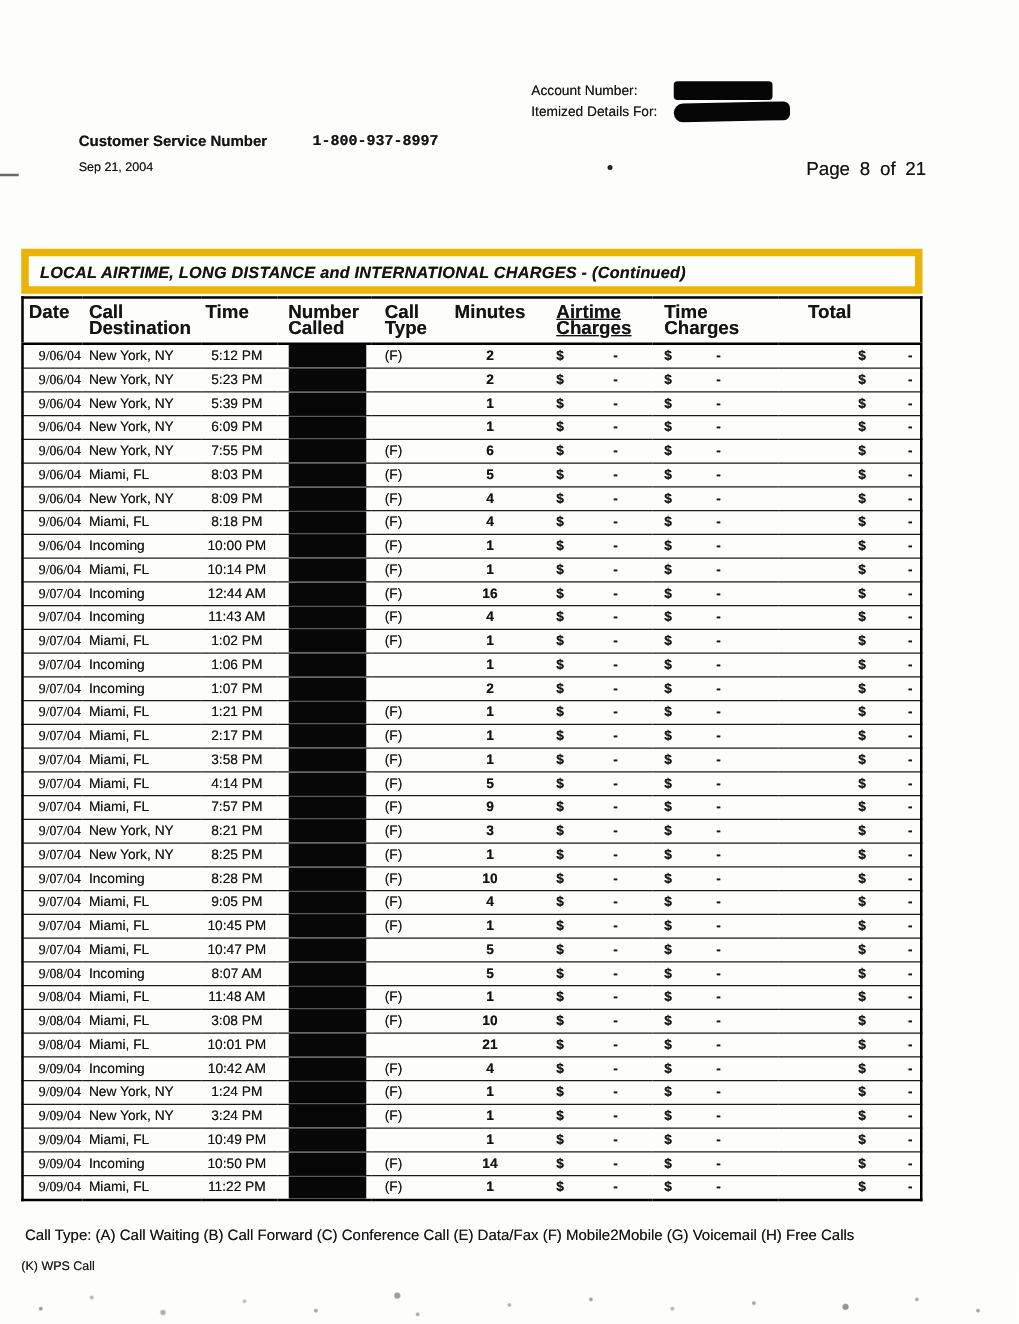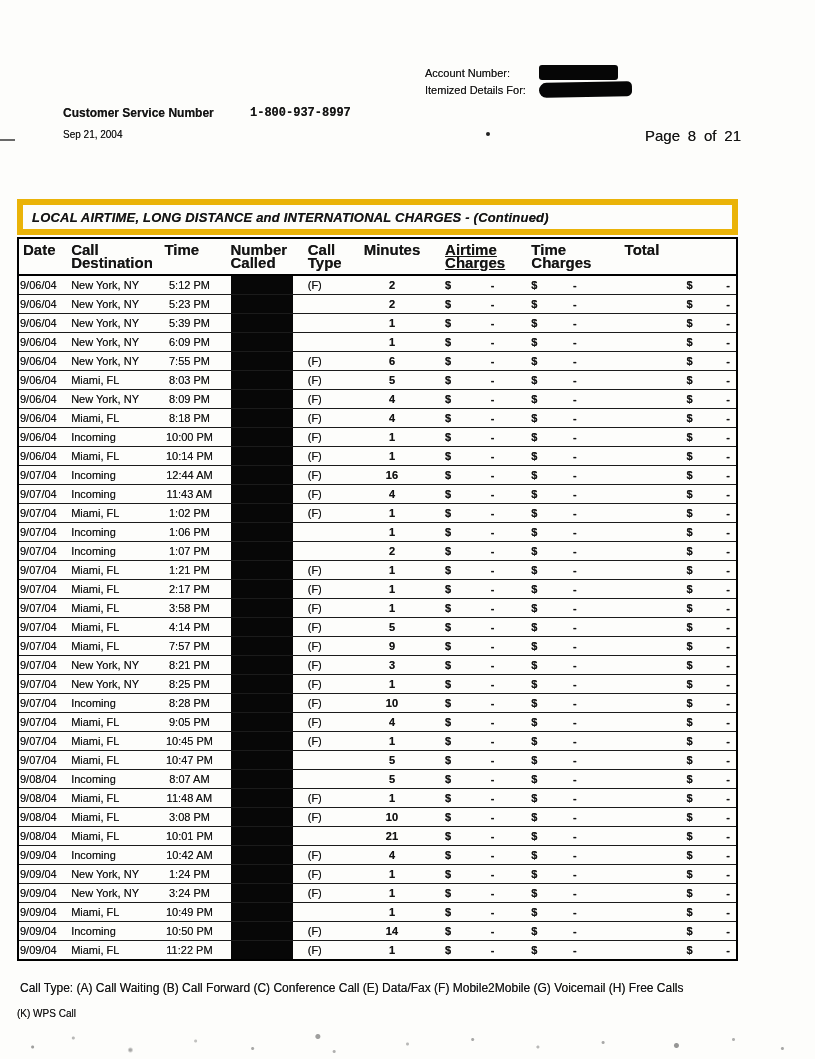--- a/index.html
+++ b/index.html
@@ -58,33 +58,33 @@
     border-bottom: 2px solid #000;
   }
   th.h-date  { padding-left: 4px; }
   th.h-dest  { padding-left: 5px; }
   th.h-time  { padding-left: 3px; }
   th.h-num   { padding-left: 9px; }
   th.h-type  { padding-left: 11px; }
   th.h-min   { text-align: center; }
   th.h-air   { padding-left: 13px; text-decoration: underline; }
   th.h-toll  { padding-left: 9px; }
-  th.h-total { text-align: left; padding-right: 33px; }
+  th.h-total { text-align: center; padding-right: 33px; }
 
   tbody td {
     position: relative;
     font-size: 11px;
     height: 18px;
     line-height: 18px;
     padding: 0 2px;
     border-bottom: 1px solid #1b1b1b;
     white-space: nowrap;
     overflow: hidden;
   }
-  td.c-date { padding-left: 1px; }
+  td.c-date { padding-left: 12px; font-family: Liberation Serif, serif; }
   td.c-dest { padding-left: 5px; }
   td.c-time { text-align: center; padding-right: 6px; margin-left: 36px; }
   td.c-num  { padding: 0; }
   td.c-type { padding-left: 11px; }
   td.c-min  { text-align: center; font-weight: 700; }
   .redact-bar { height: 18px; width: 62px; margin-left: 9px; background: #070707; }
   td.money .cur, td.money .val { position: absolute; top: 0; font-weight: 700; }
   td.c-air  .cur { left: 13px; }  td.c-air  .val { right: 28px; }
   td.c-toll .cur { left: 9px;  }  td.c-toll .val { right: 46px; }
   td.c-total .cur { left: 64px; } td.c-total .val { right: 6px; }

